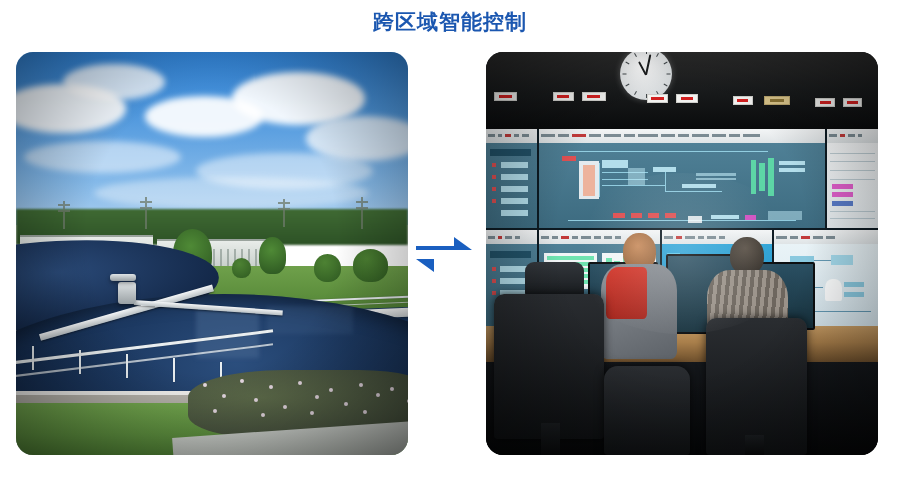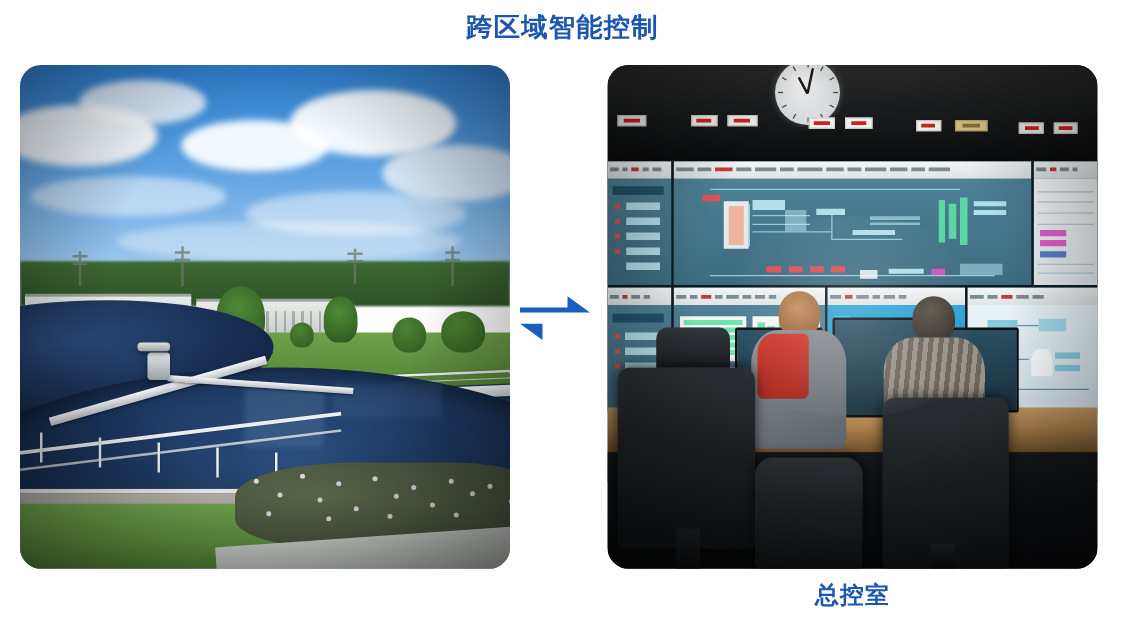--- a/index.html
+++ b/index.html
@@ -771,15 +771,14 @@
       <div class="chair" style="left:56%;top:66%;width:26%;height:34%;"></div>
       <div class="chair-post" style="left:66%;top:95%;width:5%;height:5%;"></div>
 
       <div class="chair" style="left:30%;top:78%;width:22%;height:22%;border-radius:14px 14px 4px 4px;"></div>
 
       <div class="glow" style="left:20%;top:30%;width:60%;height:40%;"></div>
       <div class="vignette"></div>
     </div>
   </div>
 
-  <div class="caption caption-right">总控室</div>
 
 </div>
 
 </body></html>

